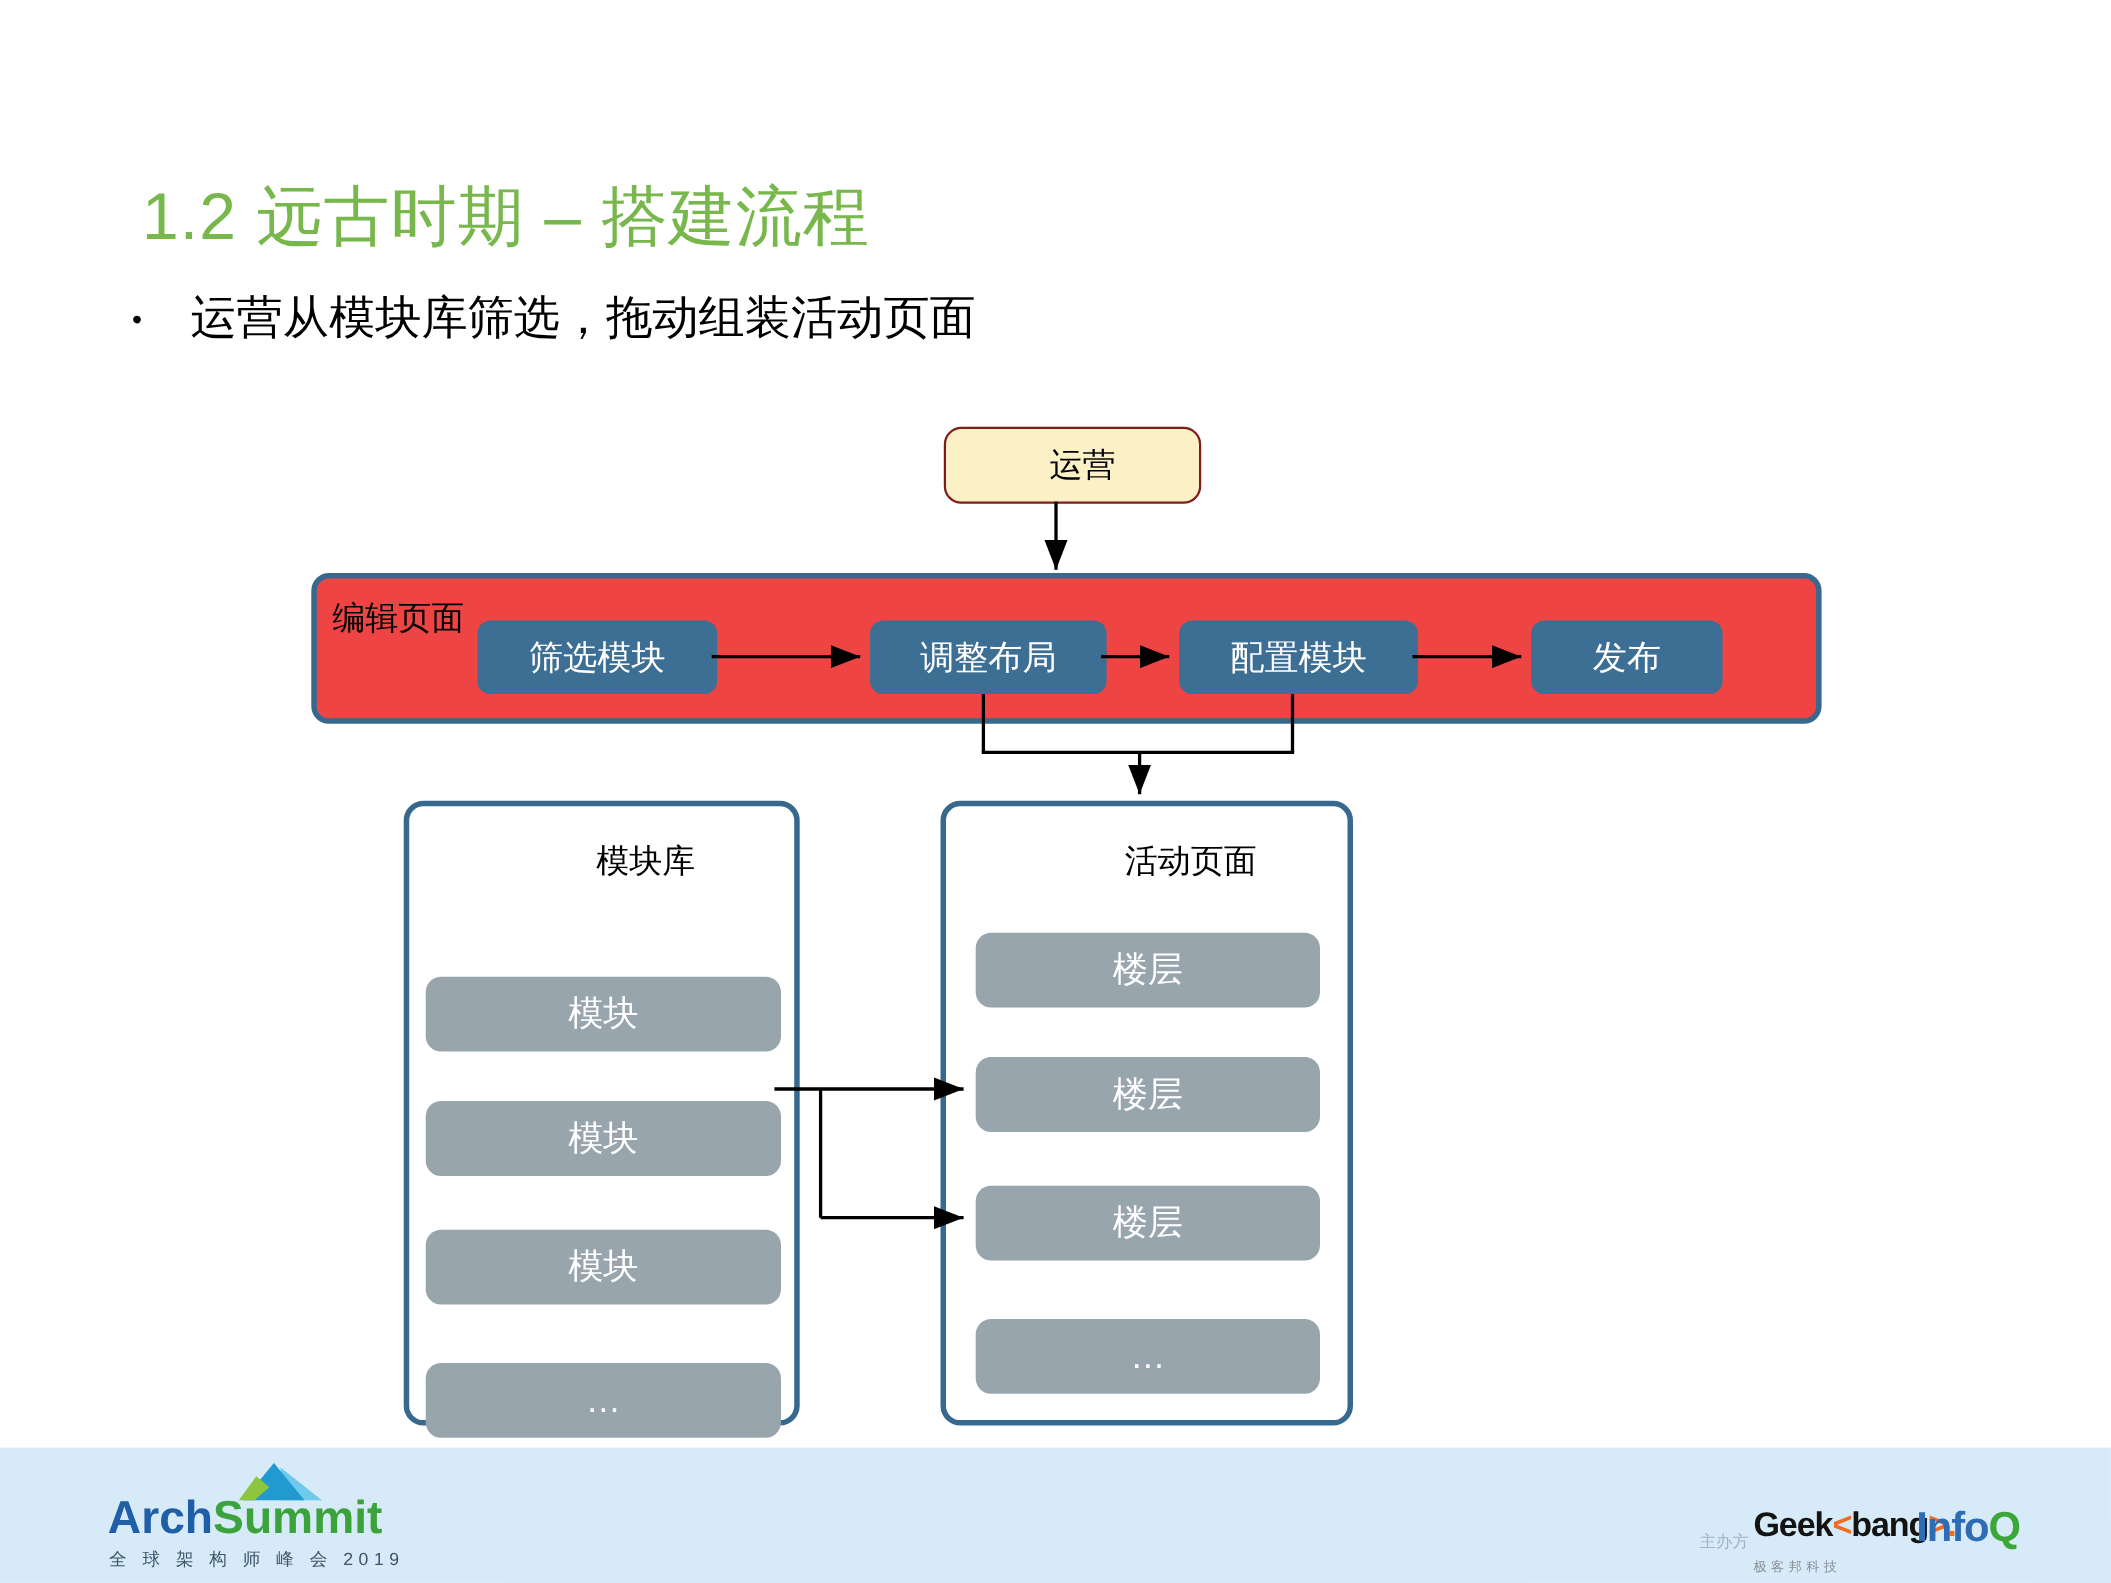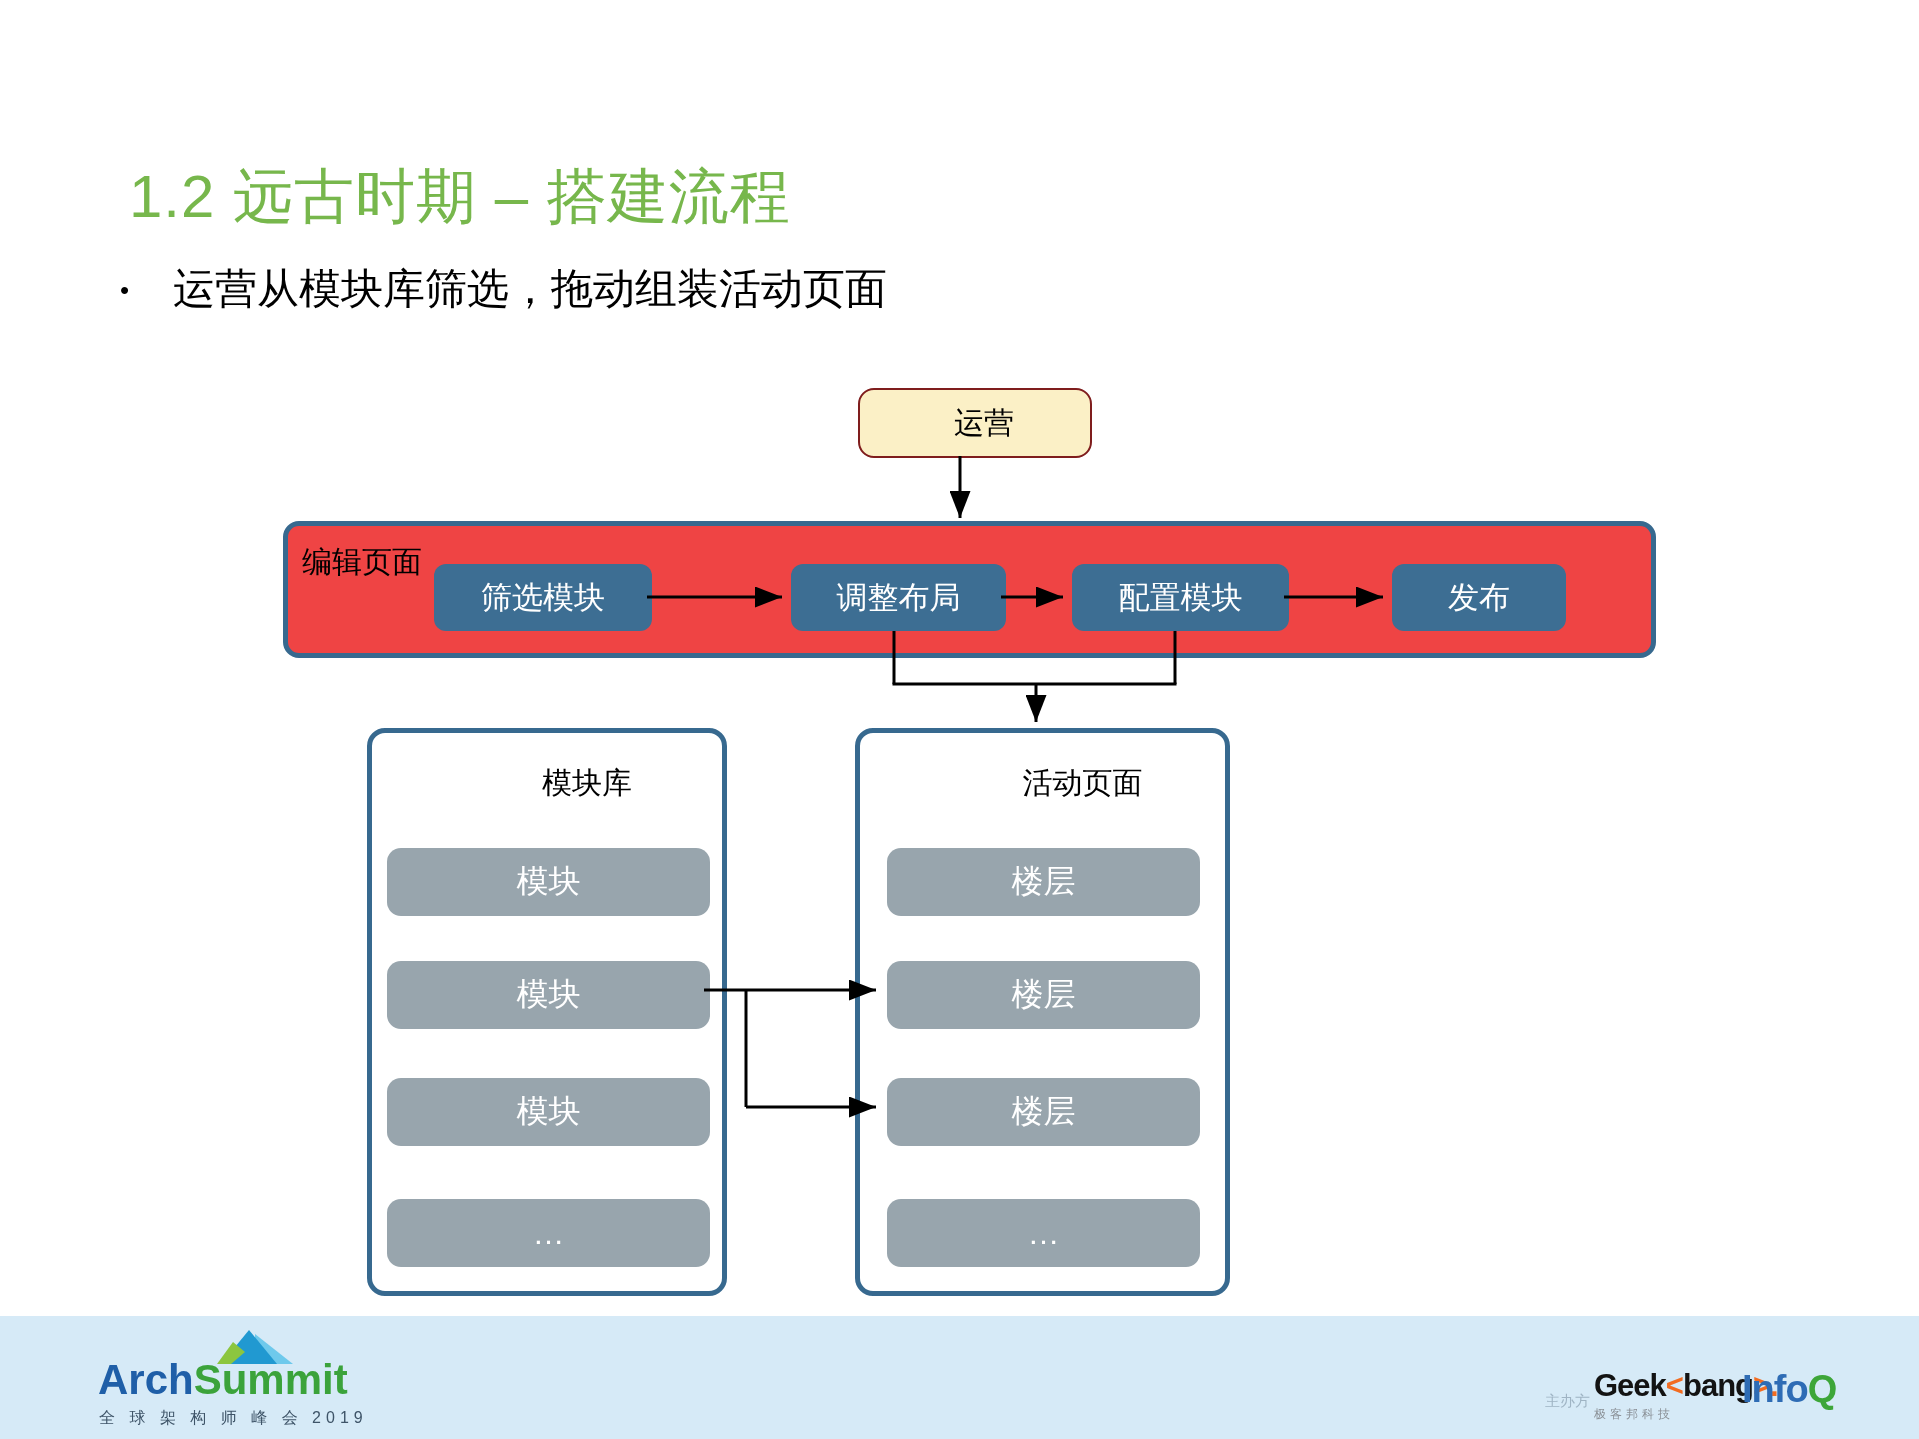--- a/index.html
+++ b/index.html
@@ -44,39 +44,39 @@
   .panel-lib{ left:367px; width:360px; }
   .panel-act{ left:855px; width:375px; }
   .panel-title{
     position:absolute; top:30px; left:0; width:100%; text-align:center;
     font-size:30px; font-weight:500;padding-left:40px;
   }
   .gbox{
     position:absolute; background:#98A5AD; border-radius:14px; color:#fff;
     font-size:32px; display:flex; align-items:center; justify-content:center; font-weight:500;
   }
-  .panel-lib .gbox{ left:15px;  width:323px; height:68px; }
+  .panel-lib .gbox{ left:15px;  width:323px; height:68px;margin-top:40px; }
   .panel-act .gbox{ left:27px;  width:313px; height:68px; }
   .gbox-1{ top:115px; } .gbox-2{ top:228px; } .gbox-3{ top:345px; } .gbox-4{ top:466px; }
 
   .connectors{ position:absolute; left:0; top:0; width:1919px; height:1439px; pointer-events:none; }
 
   
   .footer{
     position:absolute; left:0; top:1316px; width:1919px; height:123px; background:#D6EAF7;
   }
   .mountain{ position:absolute; left:217px; top:14px; }
   .arch-line{ position:absolute; left:98px; top:40px; font-size:42px; font-weight:bold; letter-spacing:0px; }
   .arch{ color:#1F5FA8; } .summit{ color:#3BA33B; }
   .arch-sub{ position:absolute; left:99px; top:92px; font-size:16px; letter-spacing:5px; color:#3E5468; font-weight:500; }
   .sponsor-label{ position:absolute; left:1545px; top:76px; font-size:15px; color:#9FB4C4; }
   .geekbang-block{ position:absolute; left:1594px; top:52px; }
   .geekbang{ font-size:31px; font-weight:bold; color:#131313; letter-spacing:-1px; }
   .g-orange{ color:#F26C21; }
-  .geek-sub{ font-size:12px; letter-spacing:4px; color:#8A9096; margin-top:2px; }
+  .geek-sub{ font-size:12px; letter-spacing:4px; color:#8A9096; margin-top:12px; }
   .infoq{ position:absolute; left:1742px; top:52px; font-size:38px; font-weight:bold; letter-spacing:-1px; }
   .info{ color:#2E6CB5; } .q{ color:#3DA639; }
 </style>
 </head>
 <body>
 
 <div class="slide">
 
   <h1 class="title">1.2 远古时期 – 搭建流程</h1>
 

